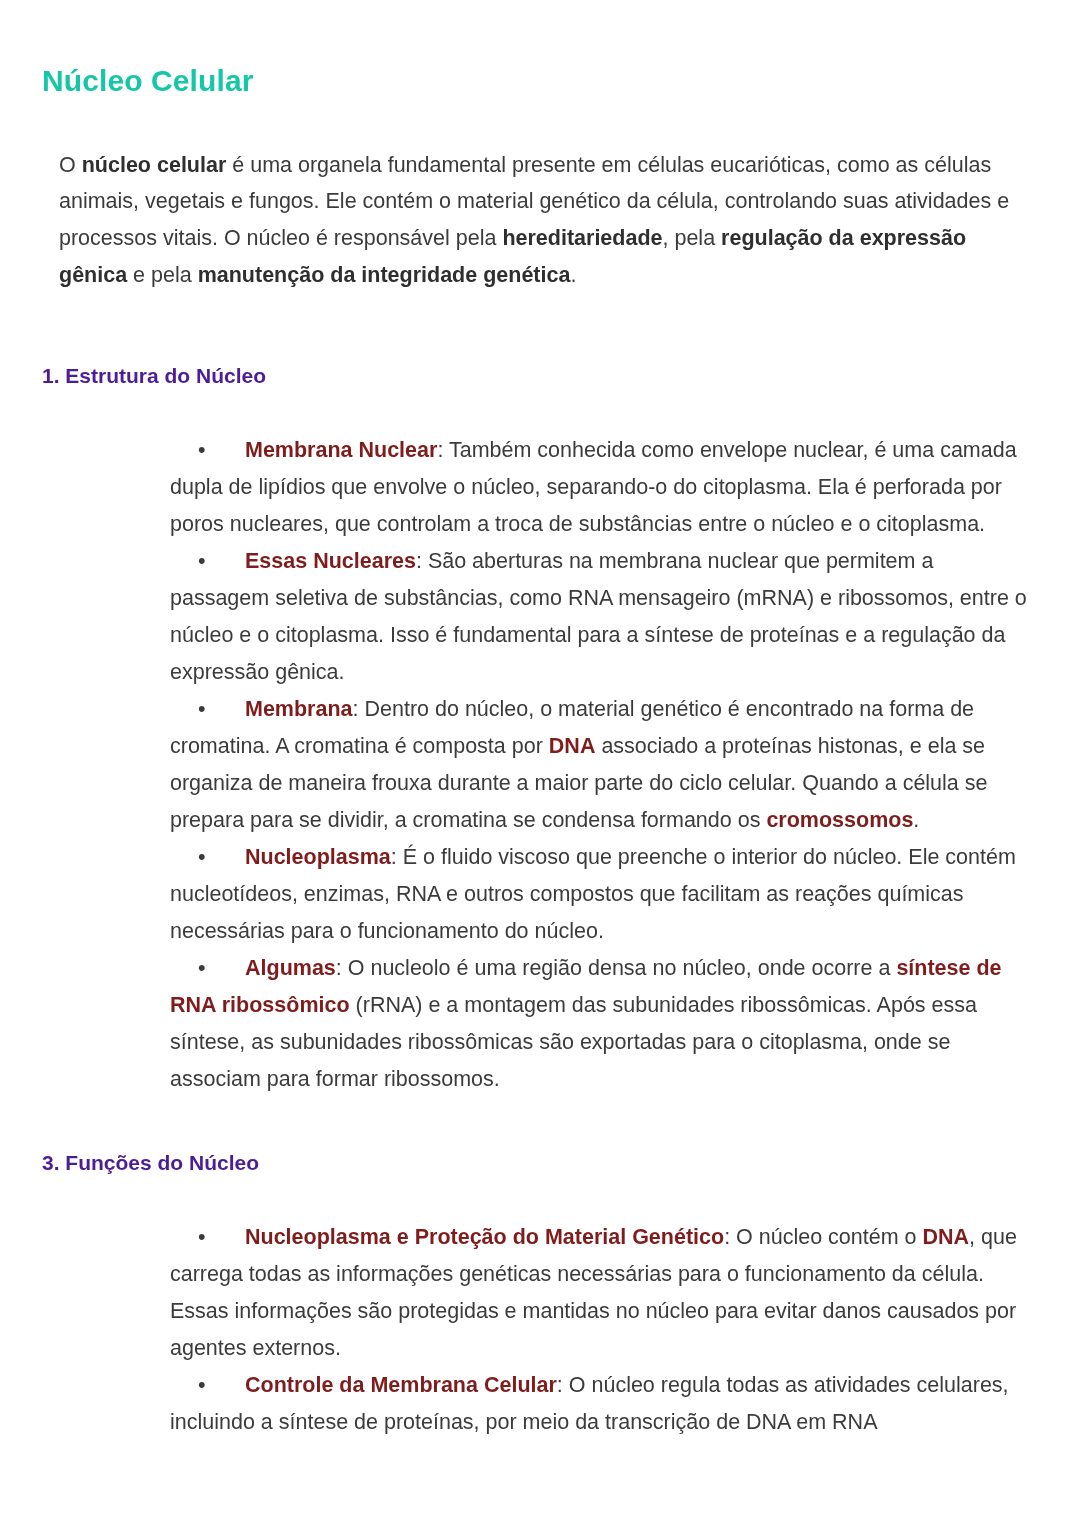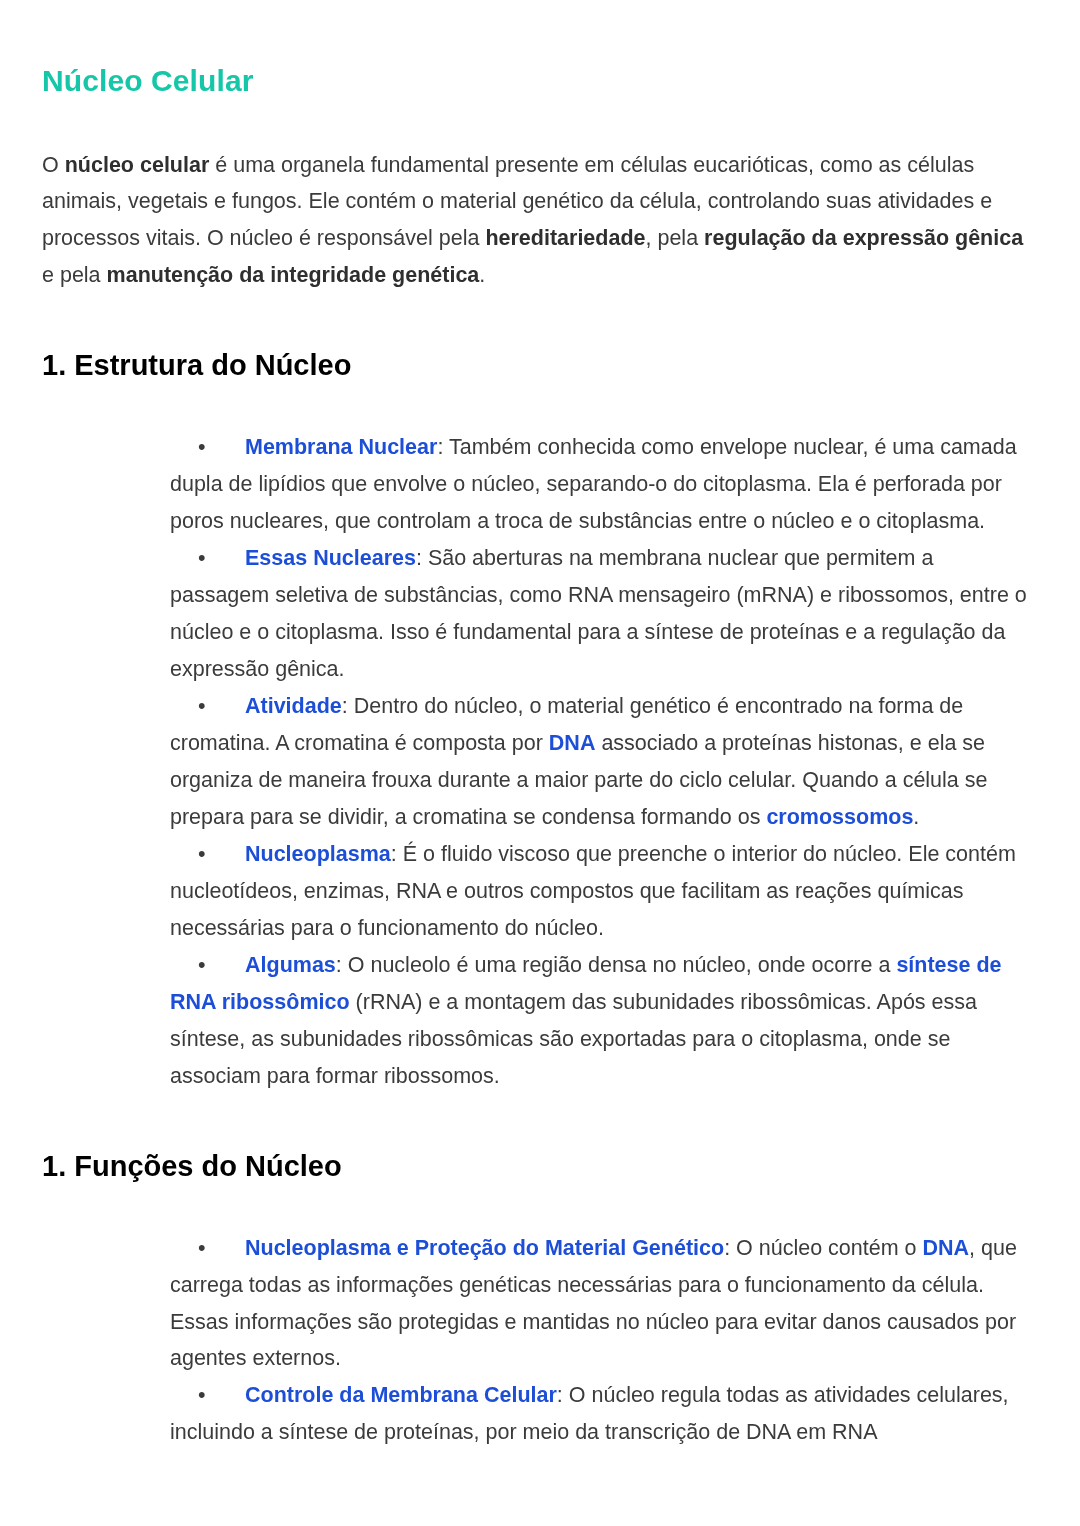--- a/index.html
+++ b/index.html
@@ -27,30 +27,30 @@
     font-size: 30px;
     font-weight: 700;
     line-height: 1.25;
     letter-spacing: 0.1px;
     margin: 0 0 47px 0;
   }
 
   .para {
     font-size: 21.5px;
     line-height: 1.72;
-    margin: 0;
+    margin: 17px;
     color: #3b3b3b;
     max-width: 995px;
   }
 
   .section-heading {
-    font-size: 29px;
+    font-size: 21px;
     line-height: 1.72;
     font-weight: 700;
-    color: #000000;
+    color: #4c1d95;
     margin: 0;
   }
 
   .spacer-lg { height: 47px; }
   .spacer-md { height: 38px; }
 
   
   .bullet-list {
     margin: 0;
     padding: 0;
@@ -73,21 +73,21 @@
     line-height: 1.72;
     color: #3b3b3b;
   }
   .bullet-item .lead-gap {
     display: inline-block;
     width: 75px;
   }
   .bullet-item b,
   .bullet-item strong {
     font-weight: 700;
-    color: #1d4ed8;
+    color: #7f1d1d;
   }
   .para b, .para strong {
     font-weight: 700;
     color: #2f2f2f;
   }
 </style>
 </head>
 <body style="background: rgb(255, 255, 255);">
 
 <div class="page">
@@ -107,35 +107,35 @@
     <li class="bullet-item">
       <span class="marker">•</span>
       <span class="lead-gap"></span><span><b>Membrana Nuclear</b>: Também conhecida como envelope nuclear, é uma camada dupla de lipídios que envolve o núcleo, separando-o do citoplasma. Ela é perforada por poros nucleares, que controlam a troca de substâncias entre o núcleo e o citoplasma.</span>
     </li>
     <li class="bullet-item">
       <span class="marker">•</span>
       <span class="lead-gap"></span><span><b>Essas Nucleares</b>: São aberturas na membrana nuclear que permitem a passagem seletiva de substâncias, como RNA mensageiro (mRNA) e ribossomos, entre o núcleo e o citoplasma. Isso é fundamental para a síntese de proteínas e a regulação da expressão gênica.</span>
     </li>
     <li class="bullet-item">
       <span class="marker">•</span>
-      <span class="lead-gap"></span><span><b>Atividade</b>: Dentro do núcleo, o material genético é encontrado na forma de cromatina. A cromatina é composta por <b>DNA</b> associado a proteínas histonas, e ela se organiza de maneira frouxa durante a maior parte do ciclo celular. Quando a célula se prepara para se dividir, a cromatina se condensa formando os <b>cromossomos</b>.</span>
+      <span class="lead-gap"></span><span><b>Membrana</b>: Dentro do núcleo, o material genético é encontrado na forma de cromatina. A cromatina é composta por <b>DNA</b> associado a proteínas histonas, e ela se organiza de maneira frouxa durante a maior parte do ciclo celular. Quando a célula se prepara para se dividir, a cromatina se condensa formando os <b>cromossomos</b>.</span>
     </li>
     <li class="bullet-item">
       <span class="marker">•</span>
       <span class="lead-gap"></span><span><b>Nucleoplasma</b>: É o fluido viscoso que preenche o interior do núcleo. Ele contém nucleotídeos, enzimas, RNA e outros compostos que facilitam as reações químicas necessárias para o funcionamento do núcleo.</span>
     </li>
     <li class="bullet-item">
       <span class="marker">•</span>
       <span class="lead-gap"></span><span><b>Algumas</b>: O nucleolo é uma região densa no núcleo, onde ocorre a <b>síntese de RNA ribossômico</b> (rRNA) e a montagem das subunidades ribossômicas. Após essa síntese, as subunidades ribossômicas são exportadas para o citoplasma, onde se associam para formar ribossomos.</span>
     </li>
   </ul>
 
   <div class="spacer-lg"></div>
 
-  <h2 class="section-heading">1. Funções do Núcleo</h2>
+  <h2 class="section-heading">3. Funções do Núcleo</h2>
 
   <div class="spacer-md"></div>
 
 
   <ul class="bullet-list">
     <li class="bullet-item">
       <span class="marker">•</span>
       <span class="lead-gap"></span><span><b>Nucleoplasma e Proteção do Material Genético</b>: O núcleo contém o <b>DNA</b>, que carrega todas as informações genéticas necessárias para o funcionamento da célula. Essas informações são protegidas e mantidas no núcleo para evitar danos causados por agentes externos.</span>
     </li>
     <li class="bullet-item">

